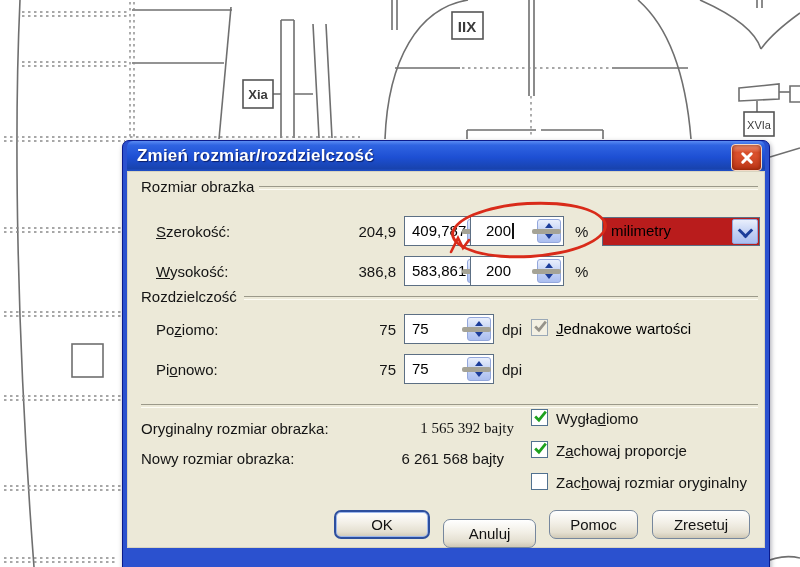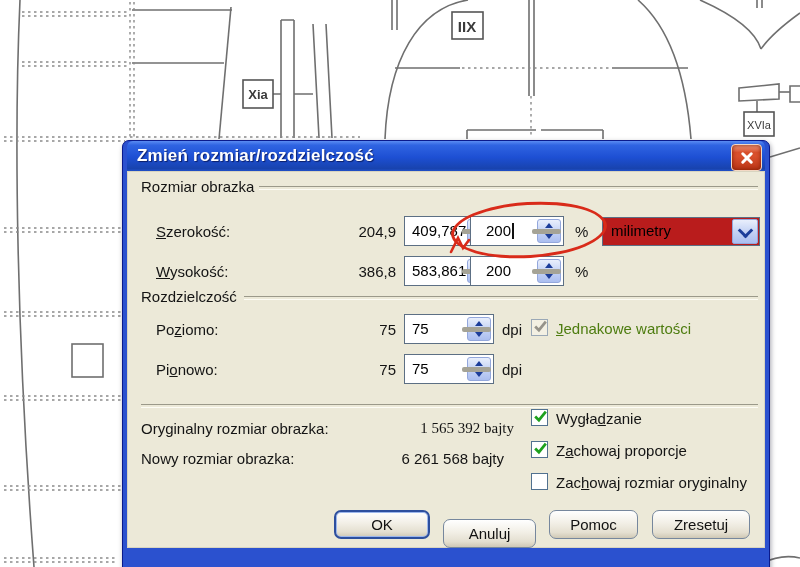--- a/index.html
+++ b/index.html
@@ -85,21 +85,21 @@
     transform:rotate(45deg);}
   .cb{
     position:absolute;width:17px;height:17px;background:#fff;border:1.5px solid #51718f;
     box-sizing:border-box;
   }
   .cb svg{position:absolute;left:0;top:-2px;display:none;}
   .cb.checked svg{display:block;}
   .cb.checked svg polyline{stroke:#1ea11e;}
   .cb.disabled{background:#f3f0e3;border-color:#9aa8b6;}
   .cb.disabled svg polyline{stroke:#96938a;}
-  .opt-label.disabled{color:#4d7c0f;}
+  .opt-label.disabled{color:#000000;}
   .btn{
     position:absolute;height:29px;box-sizing:border-box;
     background:linear-gradient(180deg,#ffffff 0%,#f2efe6 45%,#e4dfd0 80%,#cfc8b5 100%);
     border:1px solid #76879d;border-radius:7px;
     font-size:15px;color:#111;display:flex;align-items:center;justify-content:center;
   }
   .btn.default{border:2px solid #2d4f9e;box-shadow:inset 0 0 0 1px #9db7ec;}
   
   .annot-ellipse{
     position:absolute;left:451px;top:202px;width:150px;height:50px;z-index:2;
@@ -247,21 +247,21 @@
     <span class="lbl" style="left:13px;top:248px;">Oryginalny rozmiar obrazka:</span>
     <span class="rval" style="left:190px;top:248px;width:196px;font-family:Liberation Serif, serif;">1 565 392 bajty</span>
     <span class="lbl" style="left:13px;top:278px;">Nowy rozmiar obrazka:</span>
     <span class="rval" style="left:180px;top:278px;width:196px;">6 261 568 bajty</span>
 
     <div class="cb checked" style="left:403px;top:237px;">
       <svg width="17" height="17" viewBox="0 0 16 16">
         <polyline points="3,8 6.5,11.5 13,3.5" fill="none" stroke-width="2.6"></polyline>
       </svg>
     </div>
-    <span class="lbl opt-label" style="left:428px;top:238px;"><span>Wygła</span><u>d</u><span>zanie</span></span>
+    <span class="lbl opt-label" style="left:428px;top:238px;"><span>Wygła</span><u>d</u><span>iomo</span></span>
 
     <div class="cb checked" style="left:403px;top:269px;">
       <svg width="17" height="17" viewBox="0 0 16 16">
         <polyline points="3,8 6.5,11.5 13,3.5" fill="none" stroke-width="2.6"></polyline>
       </svg>
     </div>
     <span class="lbl opt-label" style="left:428px;top:270px;"><span>Z</span><u>a</u><span>chowaj proporcje</span></span>
 
     <div class="cb" style="left:403px;top:301px;">
       

